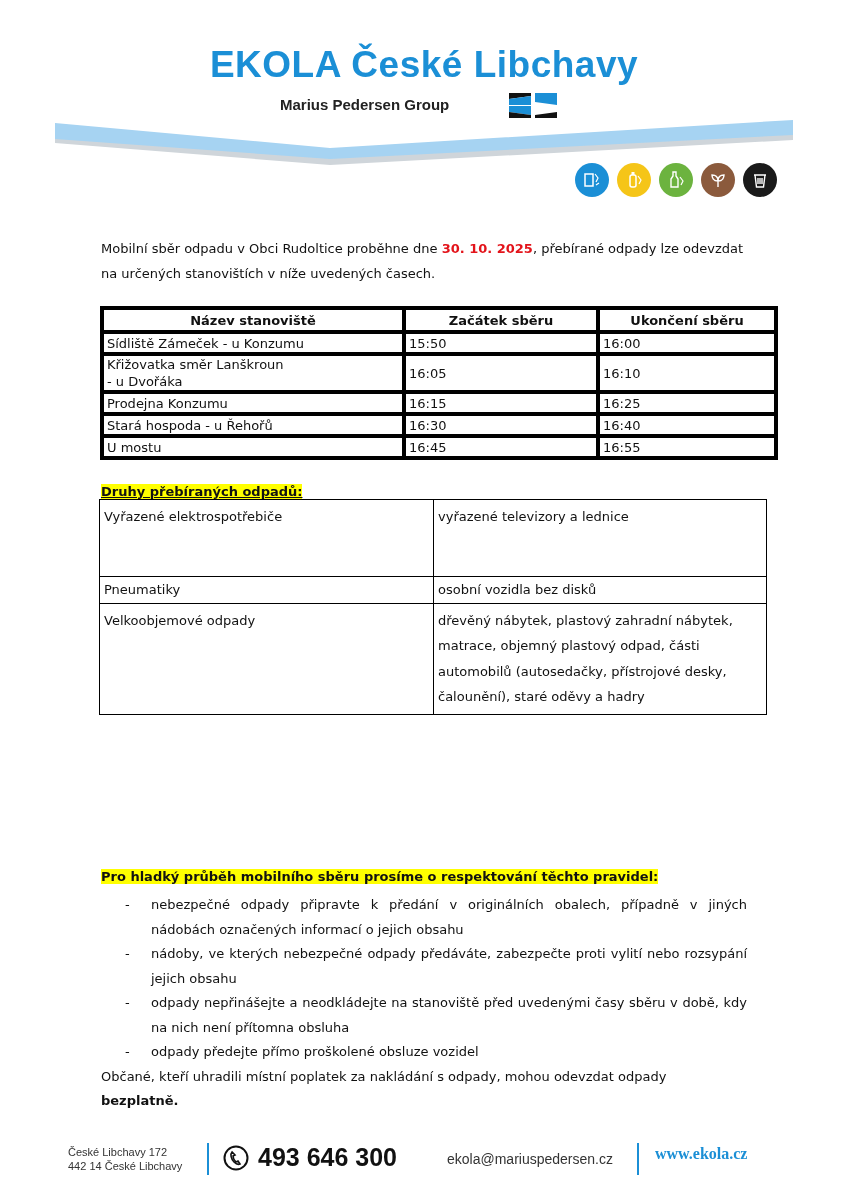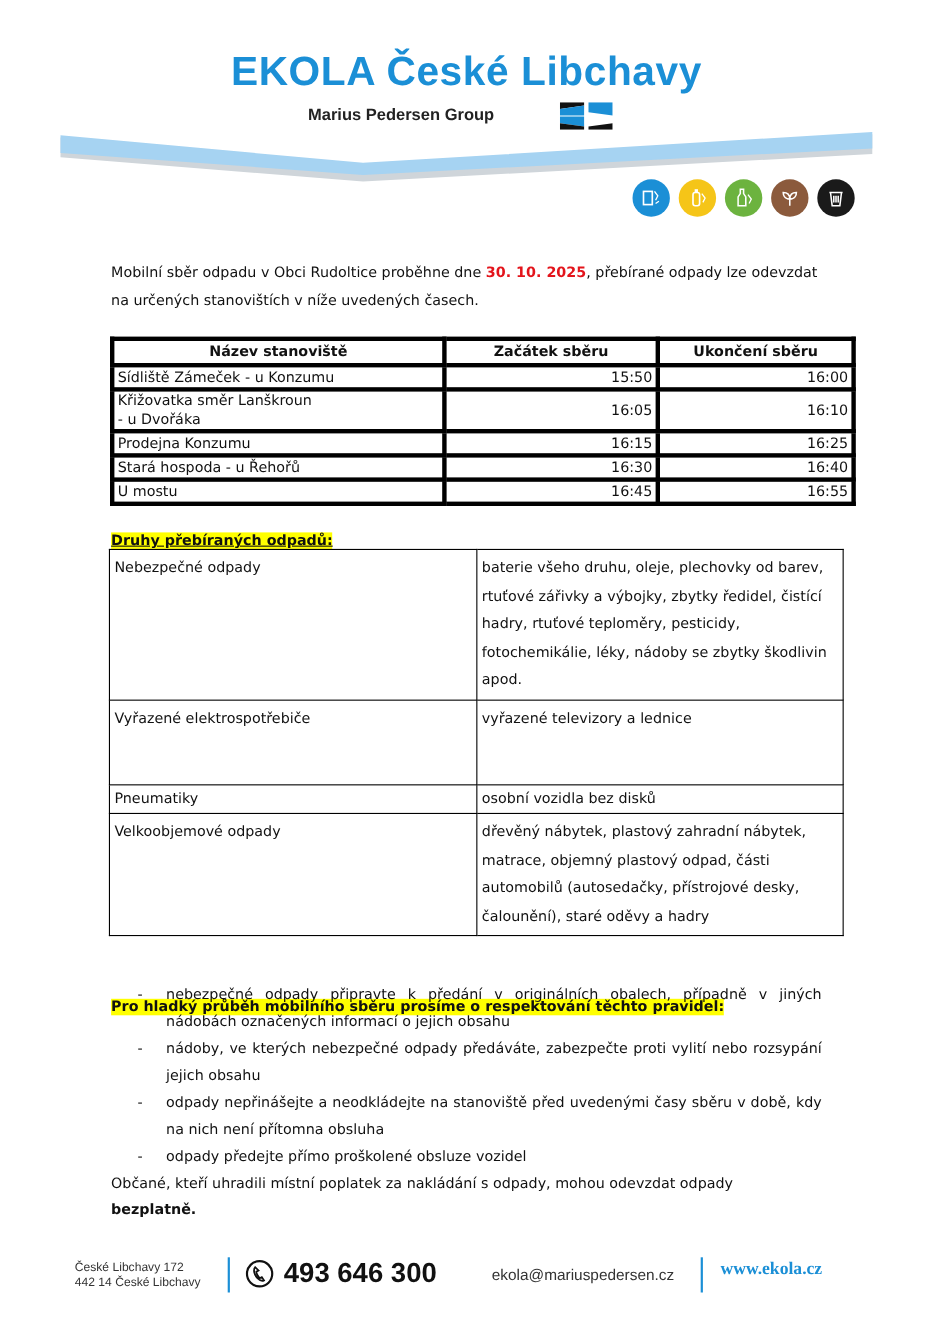--- a/index.html
+++ b/index.html
@@ -10,28 +10,28 @@
   .swoosh { position:absolute; left:0; top:115px; width:848px; height:60px; }
   .icons { position:absolute; left:575px; top:163px; display:flex; gap:8px; }
   .icon-circle { width:34px; height:34px; border-radius:50%; display:flex; align-items:center; justify-content:center; }
   .icon-circle svg { width:22px; height:22px; }
   .intro { position:absolute; left:101px; top:236px; width:660px; font-size:13px; line-height:25px; color:#111; }
   .intro .date { color:#e3141b; font-weight:bold; }
   table { border-collapse:collapse; position:absolute; font-size:13px; }
   .t1 { left:100px; top:306px; width:678px; }
   .t1 th, .t1 td { border:4px solid #000000; padding:0 3px; line-height:17px; }
   .t1 th { font-weight:bold; text-align:center; height:20px; }
-  .t1 td.time { text-align:right; }
+  .t1 td.time { text-align:left; }
   .t1 td { height:18px;margin-left:38px; }
   .hl { background:#ffff00; font-weight:bold; text-decoration:underline; }
   .druhy-h { position:absolute; left:101px; top:484px; font-size:13px; }
   .t2 { left:99px; top:499px; width:668px; }
   .t2 td { border:1px solid #000; vertical-align:top; padding:4px 4px; line-height:25.5px; font-size:13px; }
   .t2 td.c1 { width:325px; }
-  .pravidla-h { position:absolute; left:101px; top:908px; font-size:13px; }
+  .pravidla-h { position:absolute; left:101px; top:869px; font-size:13px; }
   .rules { position:absolute; left:101px; top:893px; width:646px; font-size:13px; line-height:24.5px; }
   .rule { display:flex; }
   .rule .dash { width:50px; padding-left:24px; box-sizing:border-box; }
   .rule .txt { flex:1; text-align:justify; }
   .closing { margin-top:0; }
   .footer { position:absolute; top:1143px; left:0; width:776px; height:40px; }
   .f-addr { position:absolute; left:68px; top:2px; font-size:11px; line-height:14px; color:#333; font-family:"Liberation Sans", sans-serif; }
   .f-sep { position:absolute; top:0; width:2px; height:32px; background:#1b8fd6; }
   .f-phone-icon { position:absolute; left:223px; top:2px; width:26px; height:26px; }
   .f-phone { position:absolute; left:258px; top:0; font-family:"Liberation Sans", sans-serif; font-weight:bold; font-size:25px; color:#111; }
@@ -131,24 +131,20 @@
       <td class="time">16:45</td>
       <td class="time">16:55</td>
     </tr>
   </tbody>
 </table>
 
 <div class="druhy-h"><span class="hl">Druhy přebíraných odpadů:</span></div>
 
 <table class="t2">
   <tbody>
-      <tr style="height:129px">
-    <td class="c1">Nebezpečné odpady</td>
-    <td>baterie všeho druhu, oleje, plechovky od barev, rtuťové zářivky a výbojky, zbytky ředidel, čistící hadry, rtuťové teploměry, pesticidy, fotochemikálie, léky, nádoby se zbytky škodlivin apod.</td>
-  </tr>
   <tr style="height:77px">
     <td class="c1">Vyřazené elektrospotřebiče</td>
     <td>vyřazené televizory a lednice</td>
   </tr>
   <tr>
     <td class="c1" style="padding-top:0;padding-bottom:0">Pneumatiky</td>
     <td style="padding-top:0;padding-bottom:0">osobní vozidla bez disků</td>
   </tr>
   <tr style="height:104px">
     <td class="c1">Velkoobjemové odpady</td>

